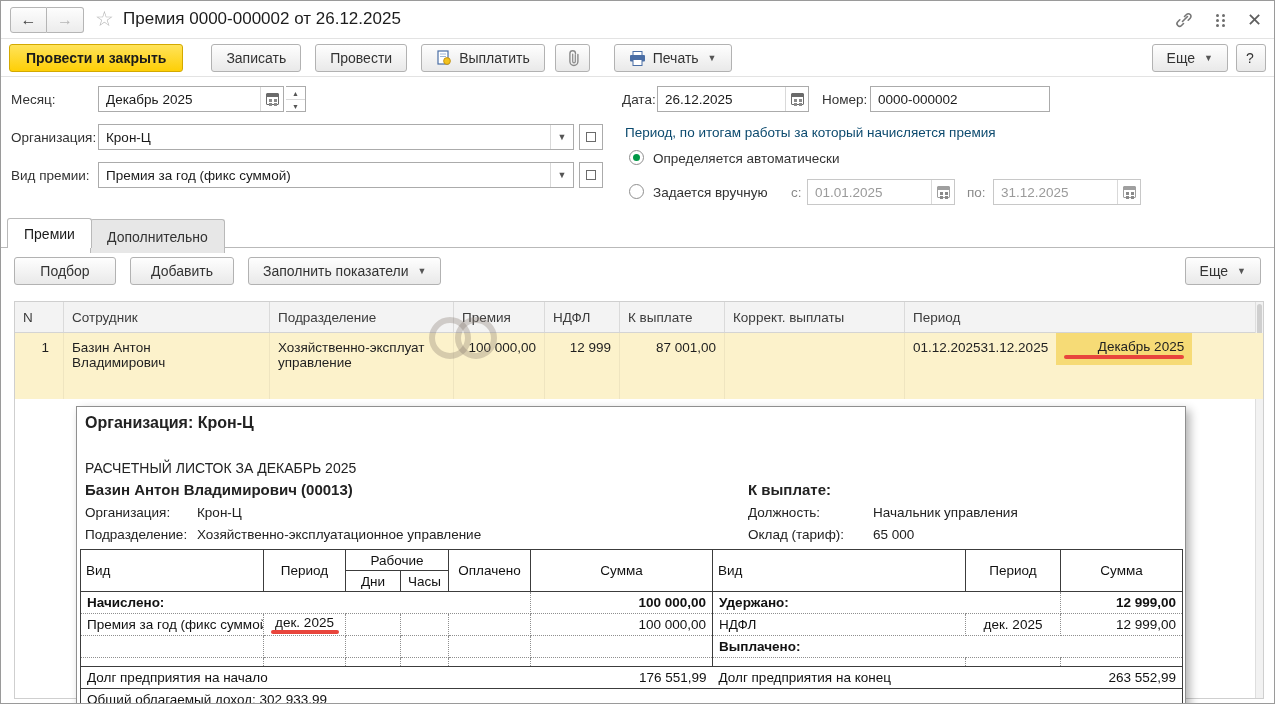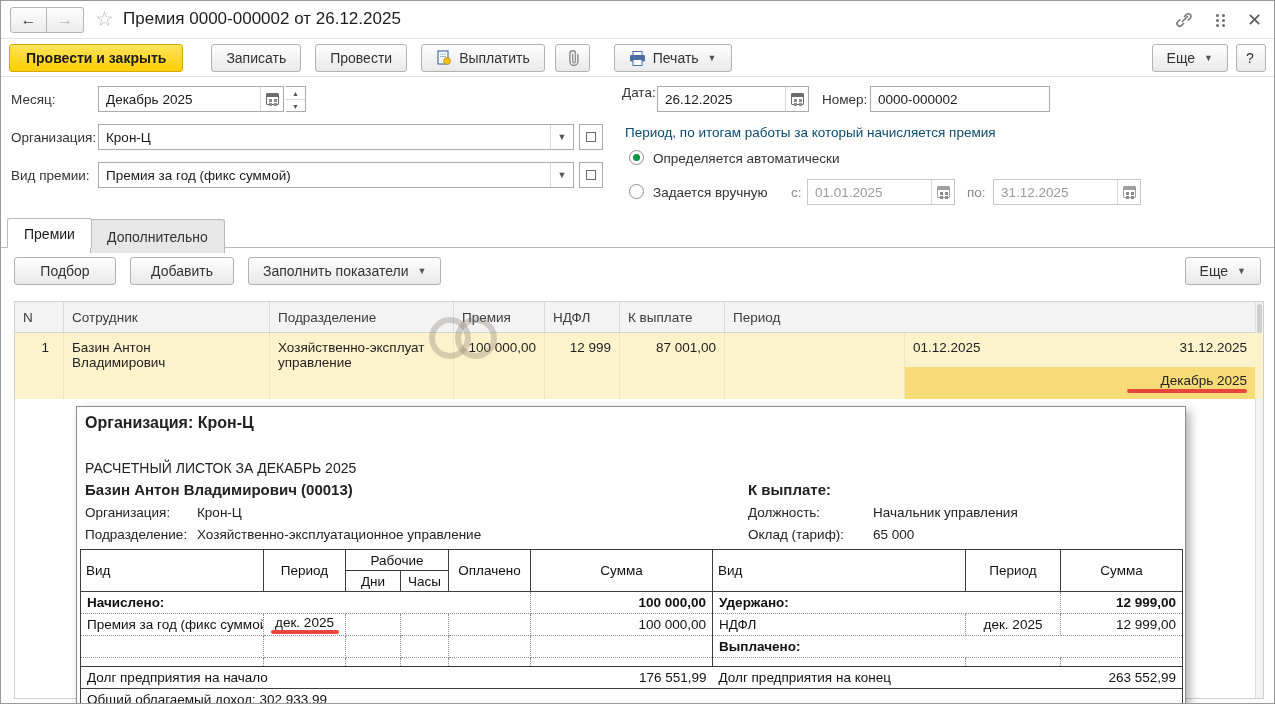--- a/index.html
+++ b/index.html
@@ -204,21 +204,21 @@
     <div class="txt">Декабрь 2025</div>
     <div class="seg">
         <span class="calicon"></span>
       </div>
   </div>
   <div class="stepper" style="left:285px; top:85px;">
     <div>▲</div>
     <div>▼</div>
   </div>
 
-  <div class="flabel" style="left:621px; top:84px;text-align:right;">Дата:</div>
+  <div class="flabel" style="left:621px; top:91px;text-align:right;">Дата:</div>
   <div class="field" style="left:656px; top:85px; width:152px;">
     <div class="txt">26.12.2025</div>
     <div class="seg">
         <span class="calicon"></span>
       </div>
   </div>
   <div class="flabel" style="left:821px; top:91px;">Номер:</div>
   <div class="field" style="left:869px; top:85px; width:180px;">
     <div class="txt">0000-000002</div>
   </div>
@@ -292,31 +292,32 @@
   </div>
 
   <div class="grid">
     <div class="ghead">
       <div class="gc c-n">N</div>
       <div class="gc c-emp">Сотрудник</div>
       <div class="gc c-dep">Подразделение</div>
       <div class="gc c-bon">Премия</div>
       <div class="gc c-ndf">НДФЛ</div>
       <div class="gc c-pay">К выплате</div>
+      <div class="gc c-cor">Коррект. выплаты</div>
       <div class="gc c-per" style="border-right:none;">Период</div>
     </div>
     <div class="grow">
       <div class="gc c-n num" style="padding-right:14px;">1</div>
       <div class="gc c-emp"><span style="display:inline-block; width:112px;">Базин Антон Владимирович</span></div>
       <div class="gc c-dep"><span style="display:inline-block; width:162px;">Хозяйственно-эксплуат управление</span></div>
       <div class="gc c-bon num">100 000,00</div>
       <div class="gc c-ndf num">12 999</div>
       <div class="gc c-pay num">87 001,00</div>
       <div class="gc c-cor"></div>
-      <div class="c-per" style="display:flex; flex-direction:column;">
+      <div class="c-per" style="display:flex; flex-direction:row;">
         <div class="pertop">
           <span>01.12.2025</span>
           <span>31.12.2025</span>
         </div>
         <div class="permonth">
           <span>Декабрь 2025</span>
           <div class="redline g"></div>
         </div>
       </div>
     </div>

